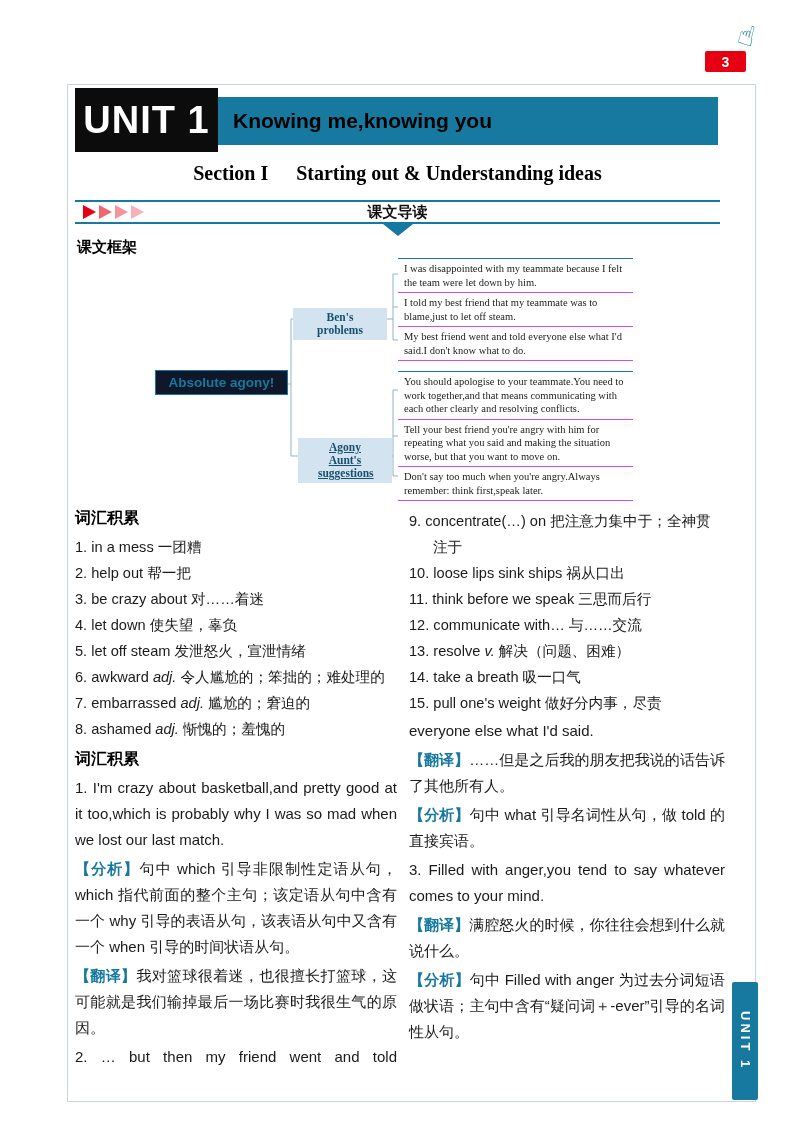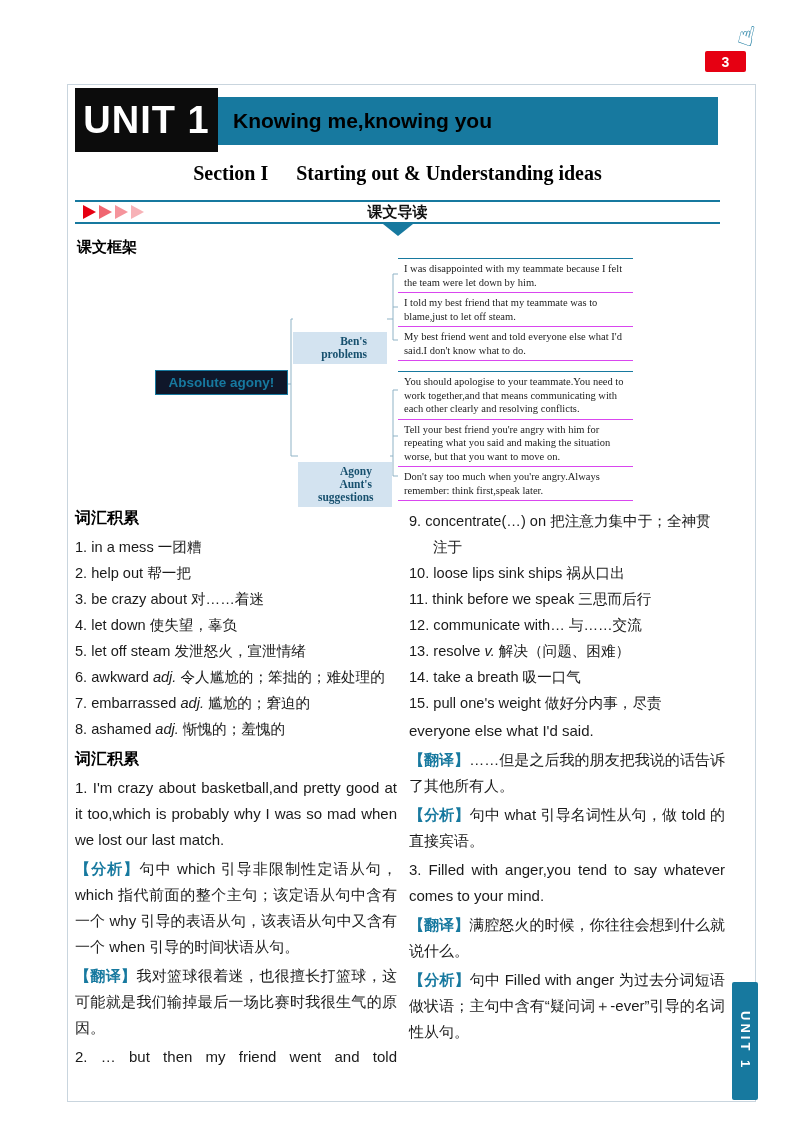--- a/index.html
+++ b/index.html
@@ -31,23 +31,23 @@
   .pointer-down { position:absolute; left:383px; top:224px; width:0; height:0;
                   border-left:15px solid transparent; border-right:15px solid transparent; border-top:12px solid #17799f; }
 
   .fw-heading { position:absolute; left:77px; top:238px; font-size:15px; font-weight:bold; color:#000; }
 
   .mindmap { position:absolute; left:75px; top:256px; width:645px; height:252px; }
   .connectors { position:absolute; left:0; top:0; width:645px; height:252px; }
   .root-box { position:absolute; left:80px; top:114px; width:133px; border:1px solid #17799f; color:#17799f;
               background:#0f172a; font-weight:bold; font-size:13.5px; text-align:center; padding:4px 2px; }
   .branch { position:absolute; background:#d3e3f0; color:#17506e; font-family:"Liberation Serif",serif;
-            font-weight:bold; font-size:11.5px; line-height:13px; text-align:right; padding:3px 20px;margin-top:24px; }
+            font-weight:bold; font-size:11.5px; line-height:13px; text-align:center; padding:3px 20px; }
   .branch.ben { left:218px; top:52px; width:94px; }
-  .branch.aunt { left:223px; top:182px; width:94px; }
+  .branch.aunt { left:223px; top:182px; width:94px;text-decoration:underline; }
   .qcol { position:absolute; left:323px; top:2px; width:235px; }
   .quote { font-family:"Liberation Serif",serif; font-size:10.5px; line-height:13.5px; color:#1b1b1b;
            padding:3px 6px; border-bottom:1px solid #d946ef; text-align:left; }
   .quote.first { border-top:1px solid #17799f; }
   .quote.gap { margin-top:10px; border-top:1px solid #17799f; }
 
   .columns { position:absolute; left:75px; top:508px; width:650px; display:flex; gap:12px; }
   .col.left { width:322px; }
   .col.right { flex:1; }
   .block-heading { font-size:16px; font-weight:bold; color:#000; margin:0 0 6px; line-height:20px; }

